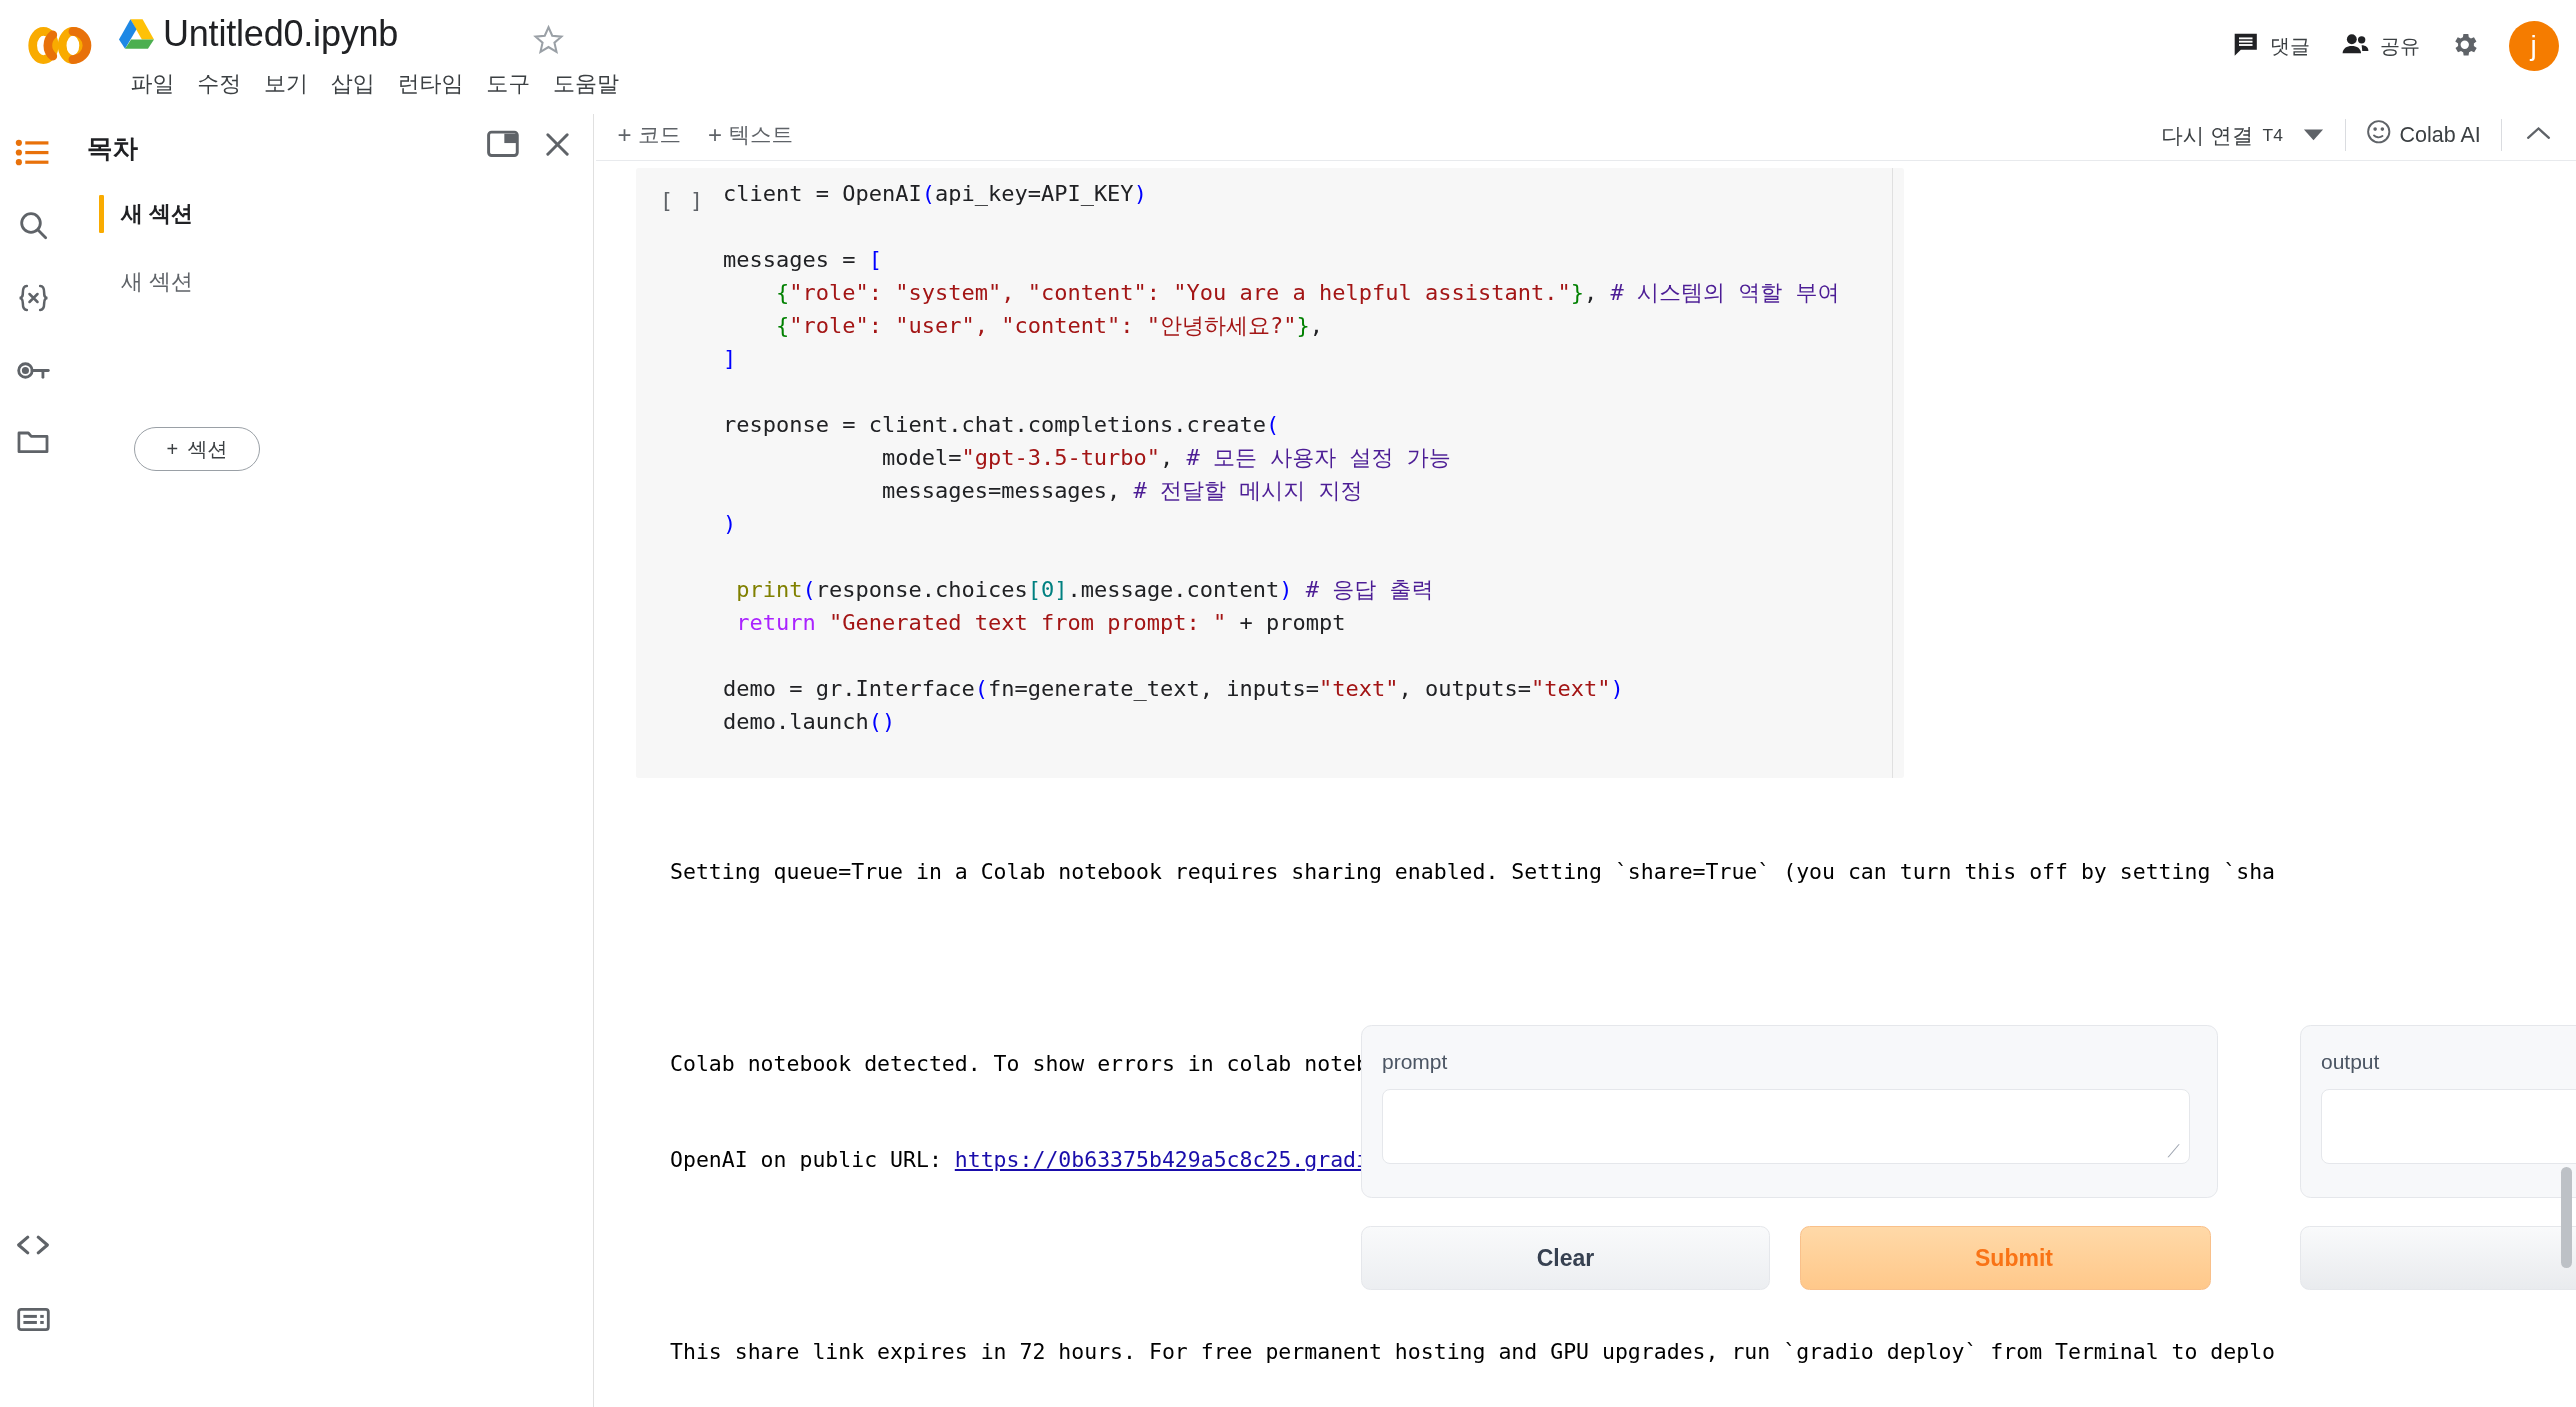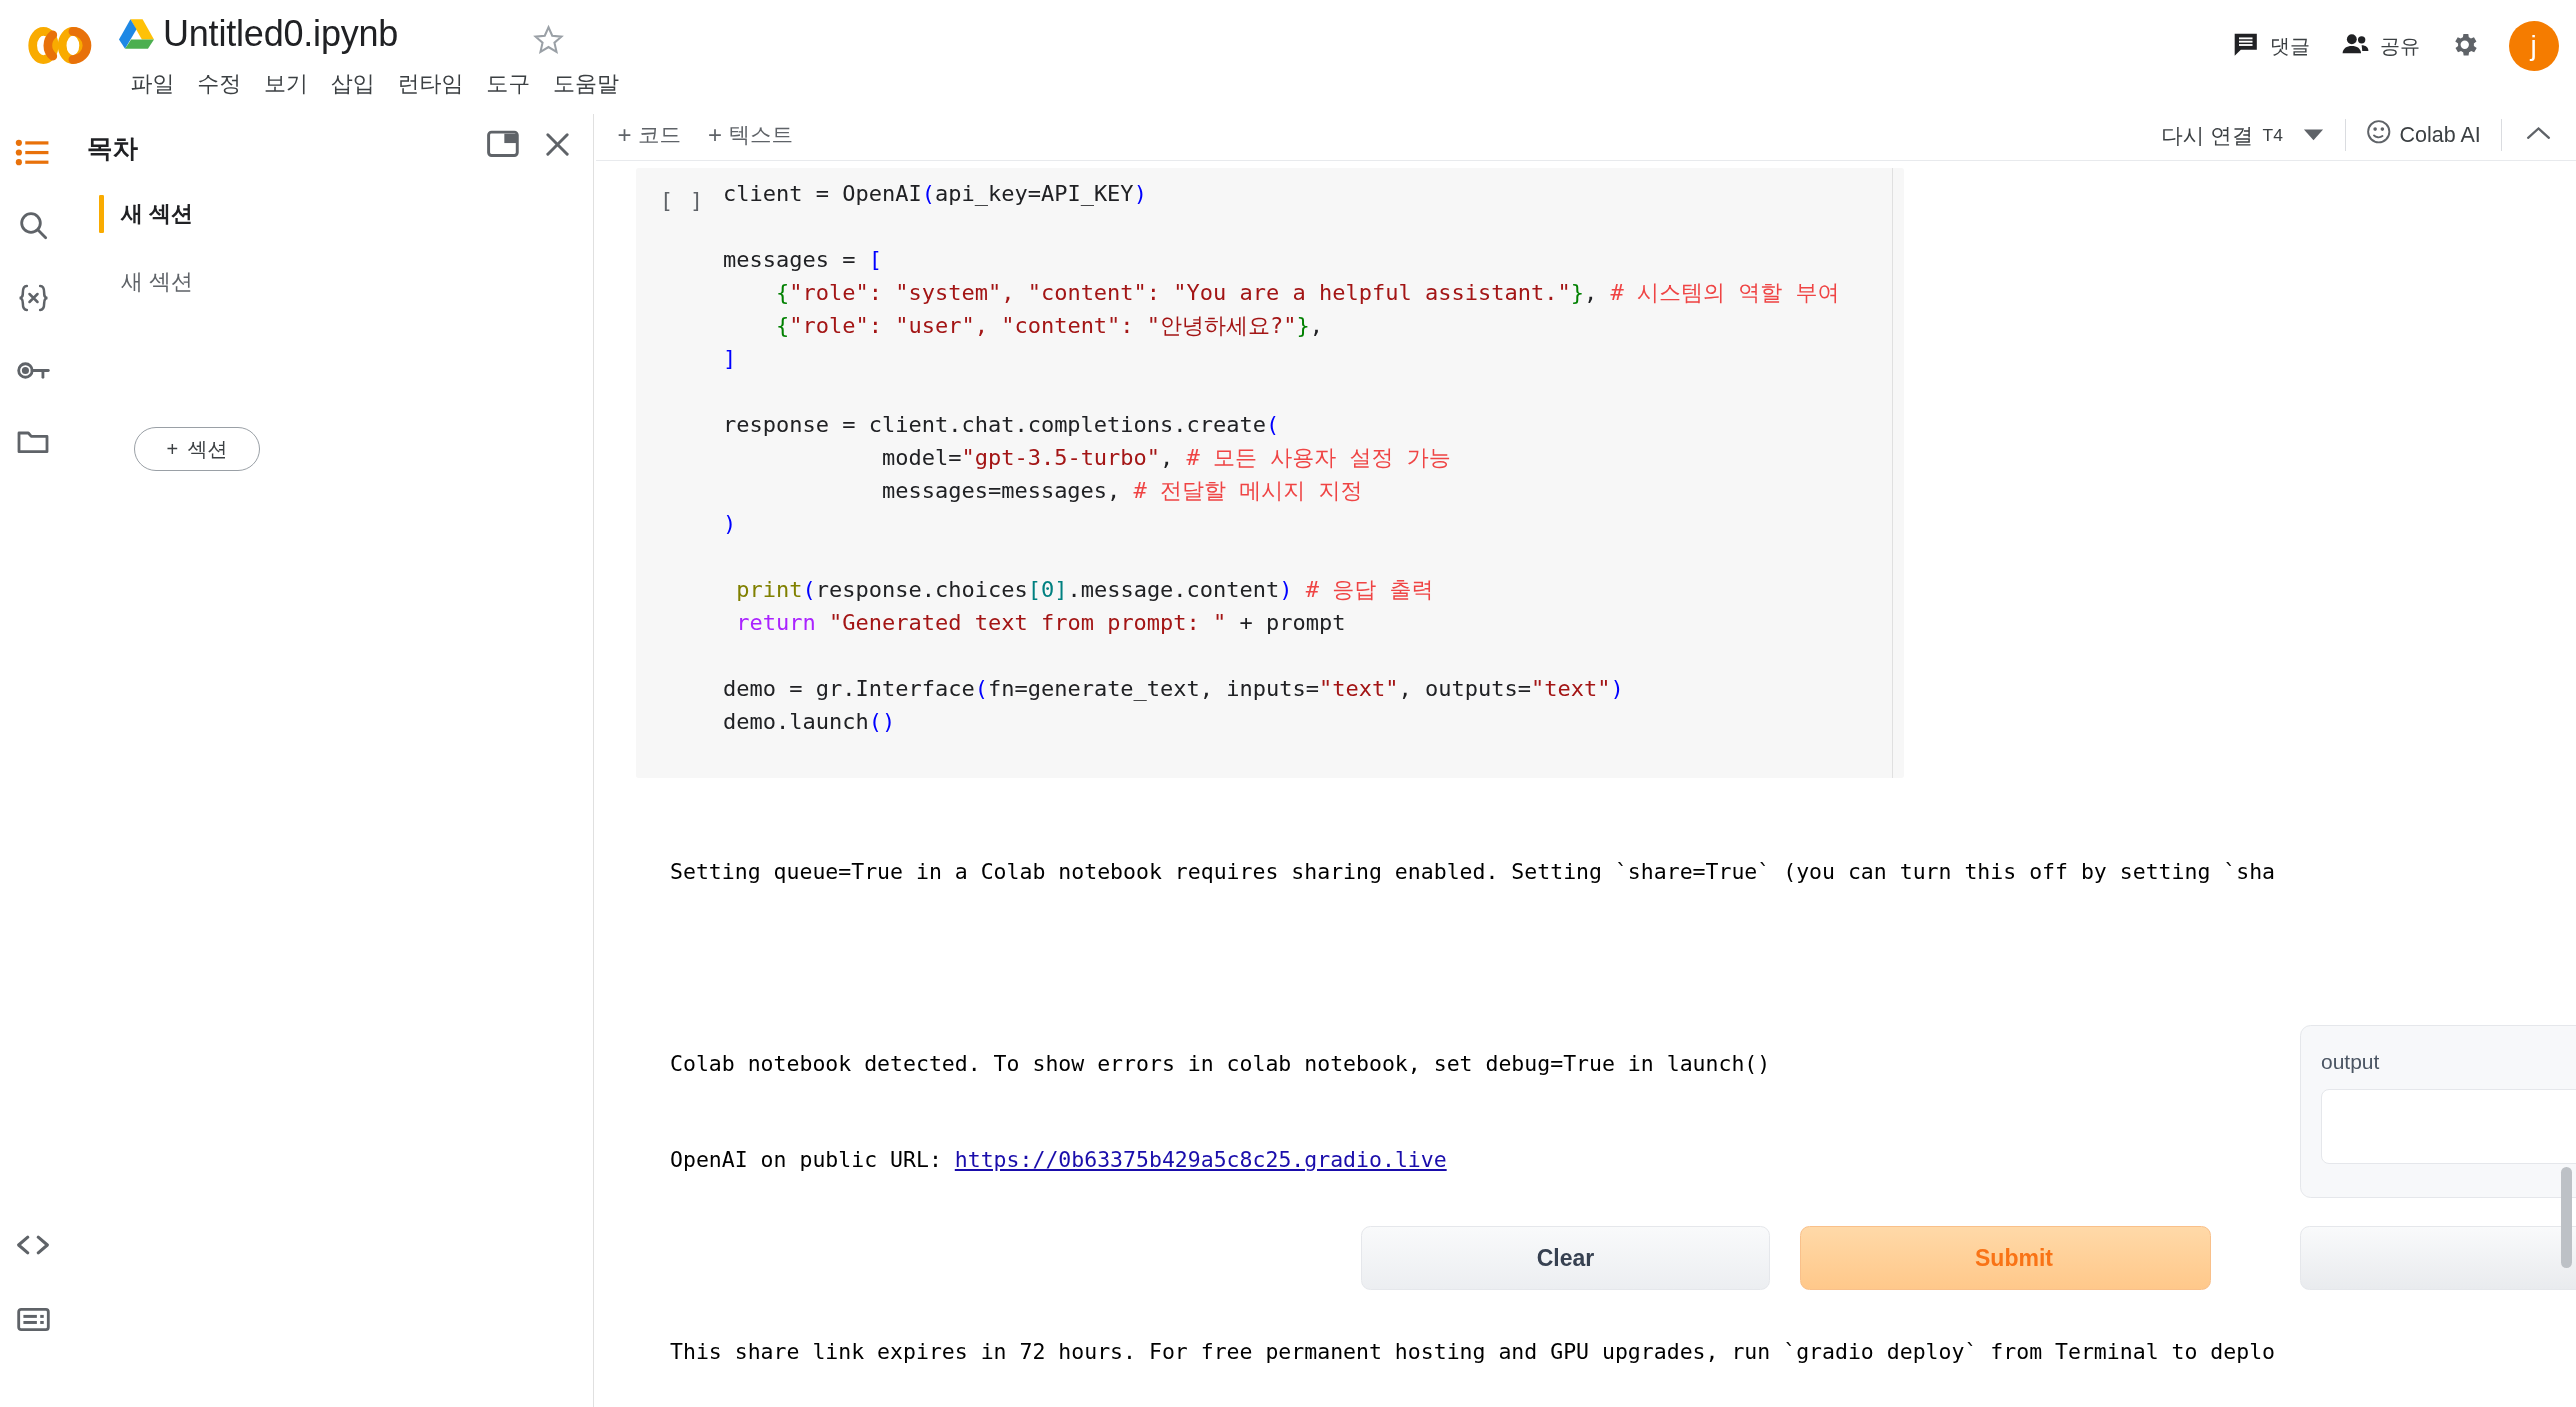--- a/index.html
+++ b/index.html
@@ -158,21 +158,21 @@
     font-family: "DejaVu Sans Mono", monospace;
     letter-spacing: 2px;
   }
   #code-body {
     position: absolute; left: 87px; top: 9.4px;
     font-family: "DejaVu Sans Mono", monospace;
     font-size: 22px; line-height: 33px;
     white-space: pre; color: #202124;
   }
   .tok-str   { color: #a31515; }
-  .tok-cmt   { color: #ef4444; }
+  .tok-cmt   { color: #4c1d95; }
   .tok-br    { color: #0000ff; }
   .tok-brg   { color: #008000; }
   .tok-brt   { color: #008080; }
   .tok-kw    { color: #aa22ff; }
   .tok-fn    { color: #808000; }
 
   #cell-vrule {
     position: absolute; left: 1892px; top: 168px;
     width: 1.3px; height: 610px; background: #e0e0e0;
   }
@@ -497,20 +497,26 @@
     <div class="out-line">Setting queue=True in a Colab notebook requires sharing enabled. Setting `share=True` (you can turn this off by setting `sha</div>
     <div class="out-gap"></div>
     <div class="out-line">Colab notebook detected. To show errors in colab notebook, set debug=True in launch()</div>
     <div class="out-line"><span>OpenAI on public URL: </span><a href="#">https://0b63375b429a5c8c25.gradio.live</a></div>
     <div class="out-gap"></div>
     <div class="out-line">This share link expires in 72 hours. For free permanent hosting and GPU upgrades, run `gradio deploy` from Terminal to deplo</div>
   </div>
 
   <div id="gradio">
 
+    <div class="g-panel" id="g-panel-left">
+      <div class="g-label">prompt</div>
+      <div class="g-input" id="g-input-left">
+        <span class="g-resize">⟋</span>
+      </div>
+    </div>
 
     <div class="g-panel" id="g-panel-right">
       <div class="g-label">output</div>
       <div class="g-input" id="g-input-right">
         
       </div>
     </div>
 
     <div class="g-btn" id="btn-clear">Clear</div>
     <div class="g-btn" id="btn-submit">Submit</div>

